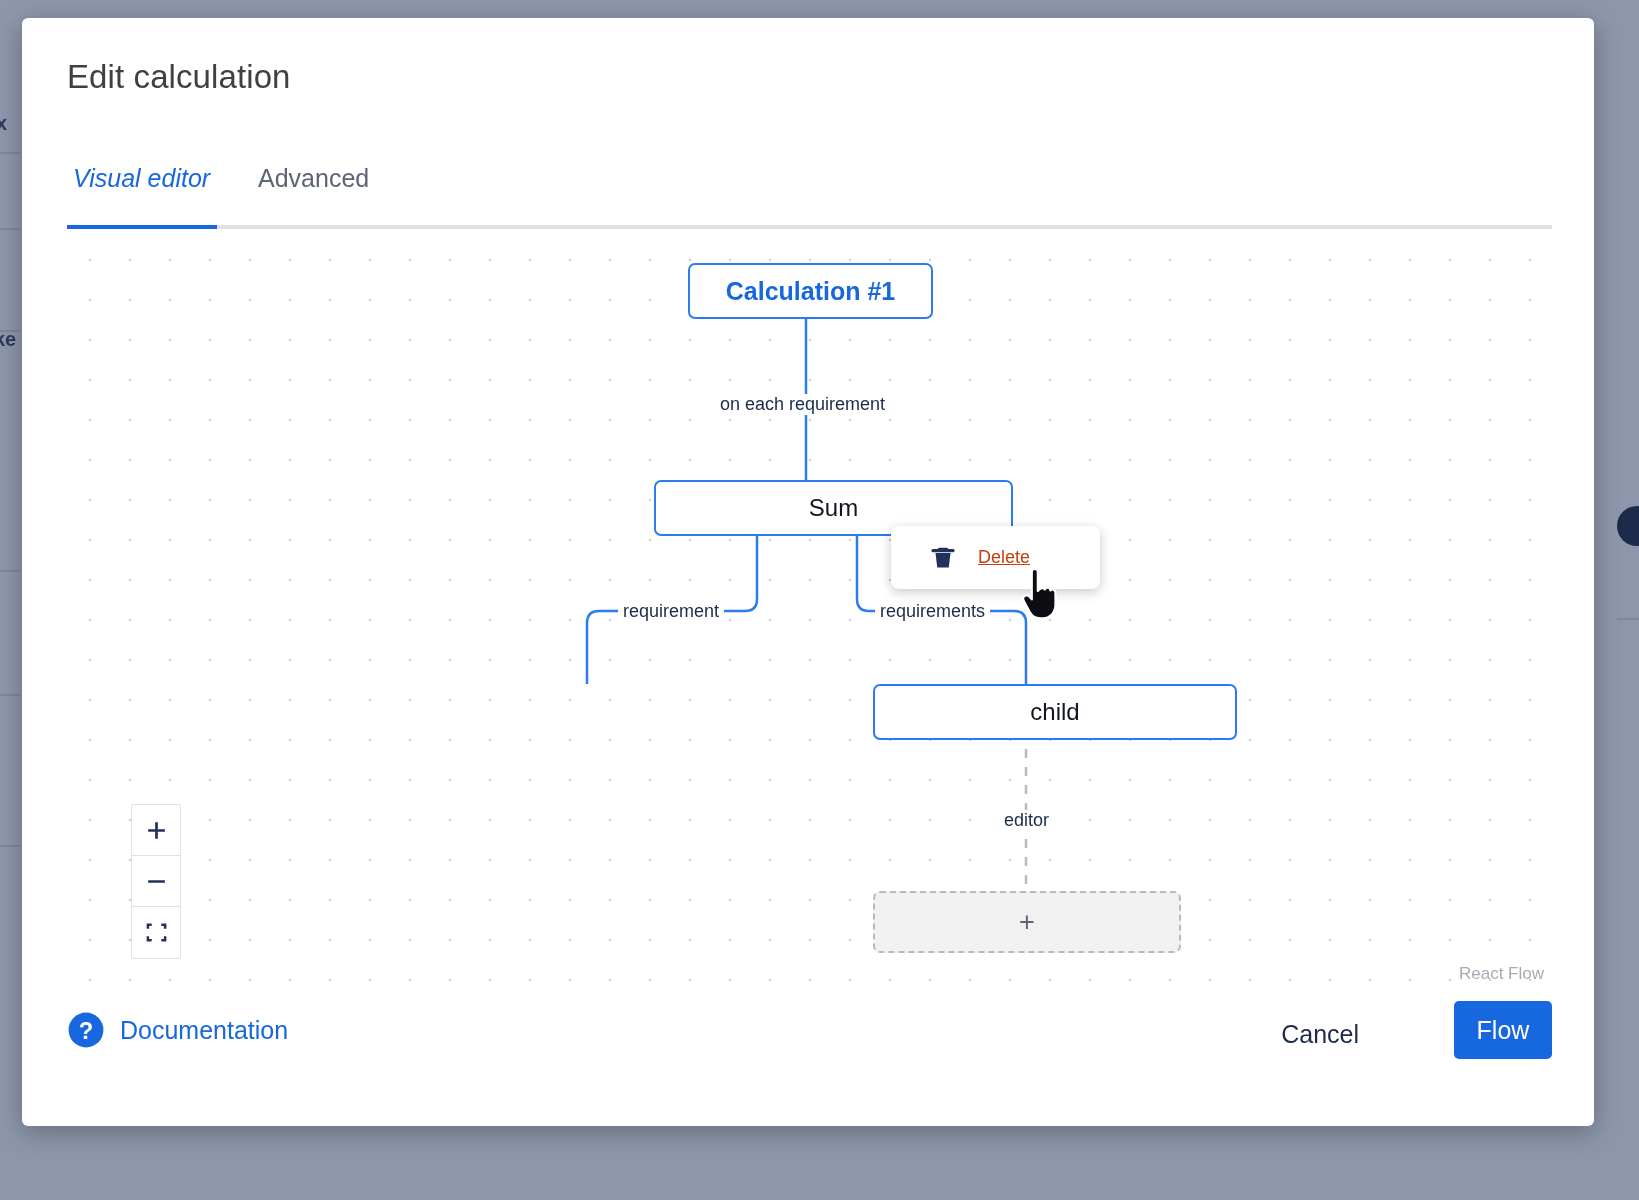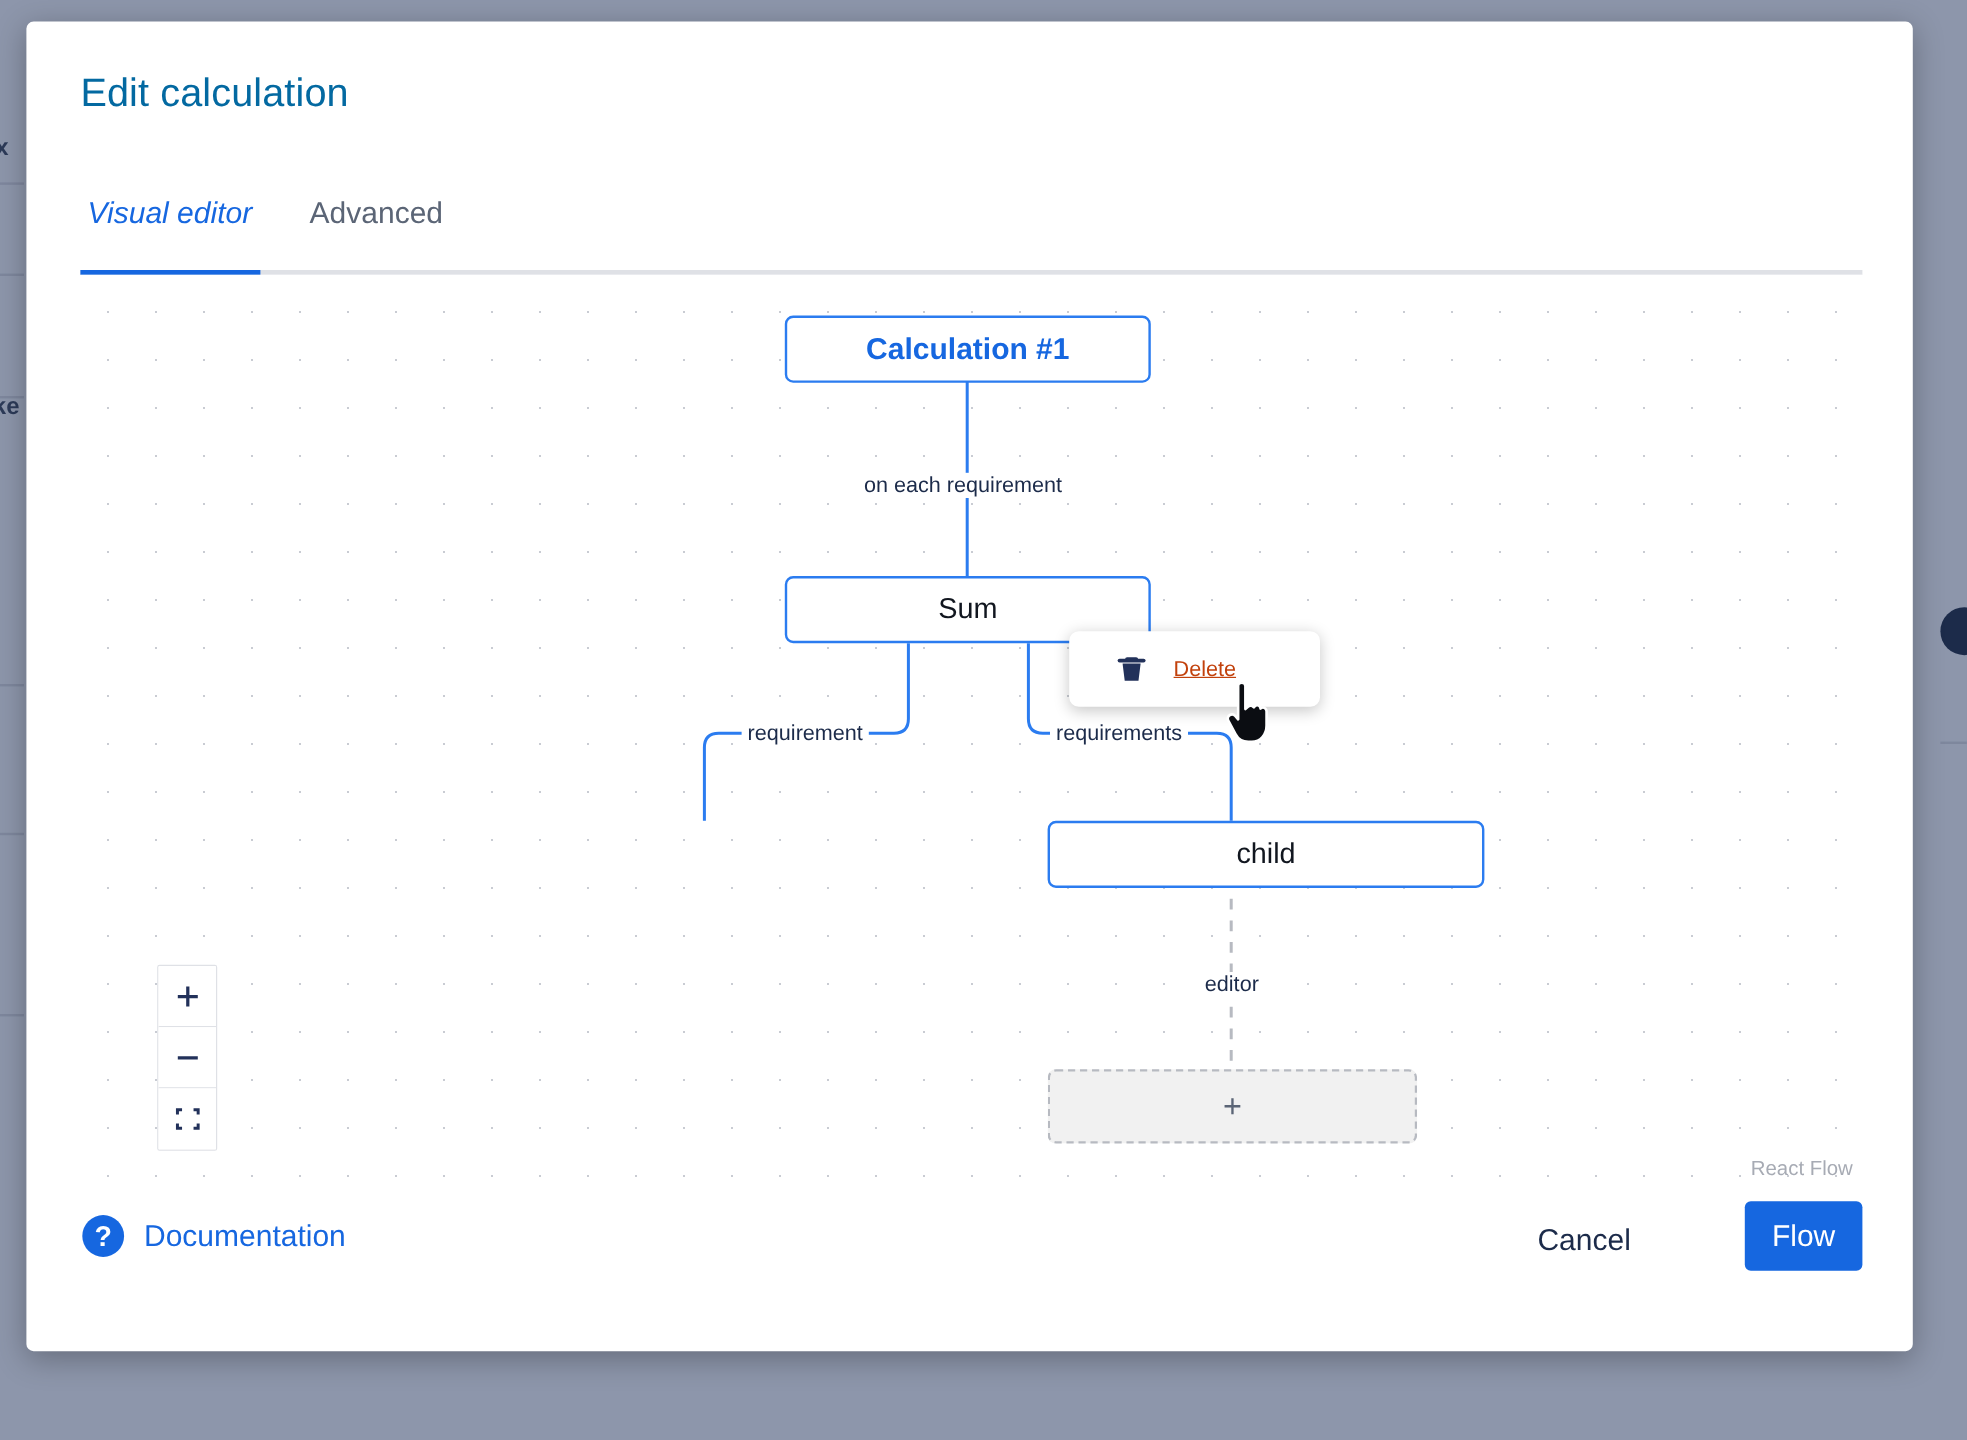--- a/index.html
+++ b/index.html
@@ -43,21 +43,21 @@
     background: #ffffff;
     border-radius: 6px;
     box-shadow: 0 6px 26px rgba(0,0,0,.28);
     overflow: hidden;
   }
 
   #modal-title {
     position: absolute;
     left: 45px; top: 40px;
     font-size: 33px;
-    color: #0369a1;
+    color: #404040;
     font-weight: 400;
     letter-spacing: .1px;
   }
 
   
   #tabs {
     position: absolute;
     left: 45px; top: 145px;
     width: 1485px;
     height: 66px;
@@ -276,23 +276,23 @@
 
       <path d="M 739 89 L 739 264" stroke="#2b7cf0" stroke-width="2.5" fill="none"></path>
 
       <path d="M 690 307 L 690 370 Q 690 382 678 382 L 532 382 Q 520 382 520 394 L 520 455" stroke="#2b7cf0" stroke-width="2.5" fill="none"></path>
 
       <path d="M 790 307 L 790 370 Q 790 382 802 382 L 947 382 Q 959 382 959 394 L 959 455" stroke="#2b7cf0" stroke-width="2.5" fill="none"></path>
 
       <path d="M 959 520 L 959 662" stroke="#b7bac1" stroke-width="2.5" fill="none" stroke-dasharray="9 9"></path>
     </svg>
 
-    <div class="node root" style="left:587px; top:34px; width:305px; height:56px;">Calculation #1</div>
-
-    <div class="node" style="left:587px; top:251px; width:305px; height:56px;">Sum</div>
+    <div class="node root" style="left:621px; top:34px; width:245px; height:56px;">Calculation #1</div>
+
+    <div class="node" style="left:587px; top:251px; width:359px; height:56px;">Sum</div>
 
 
     <div class="node" style="left:806px; top:455px; width:364px; height:56px;text-align:right;">child</div>
 
     <div class="node-placeholder" style="left:806px; top:662px; width:308px; height:62px;">+</div>
 
     <div class="edge-label" style="left:648px; top:165px;">on each requirement</div>
     <div class="edge-label" style="left:551px; top:372px;">requirement</div>
     <div class="edge-label" style="left:808px; top:372px;">requirements</div>
     <div class="edge-label" style="left:932px; top:581px;">editor</div>

